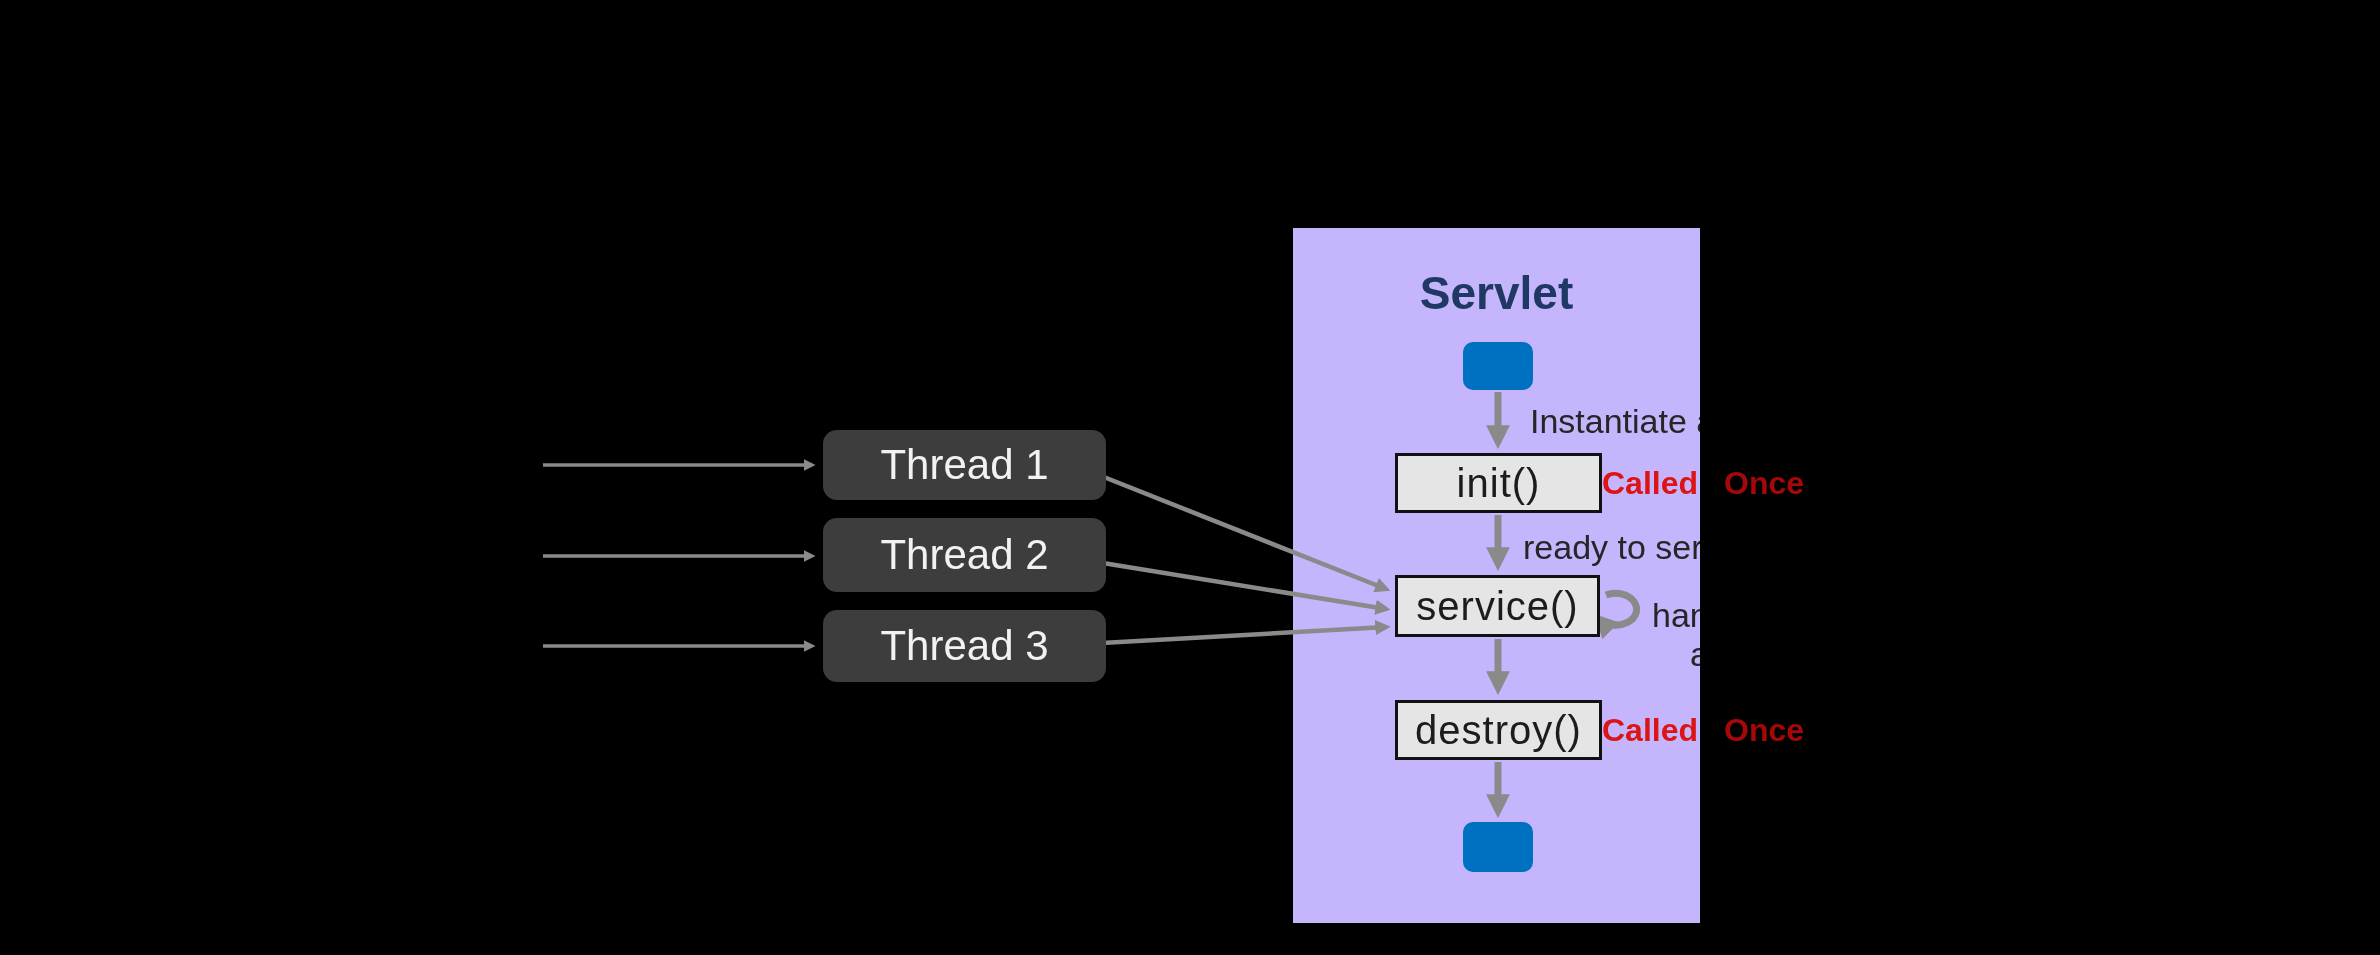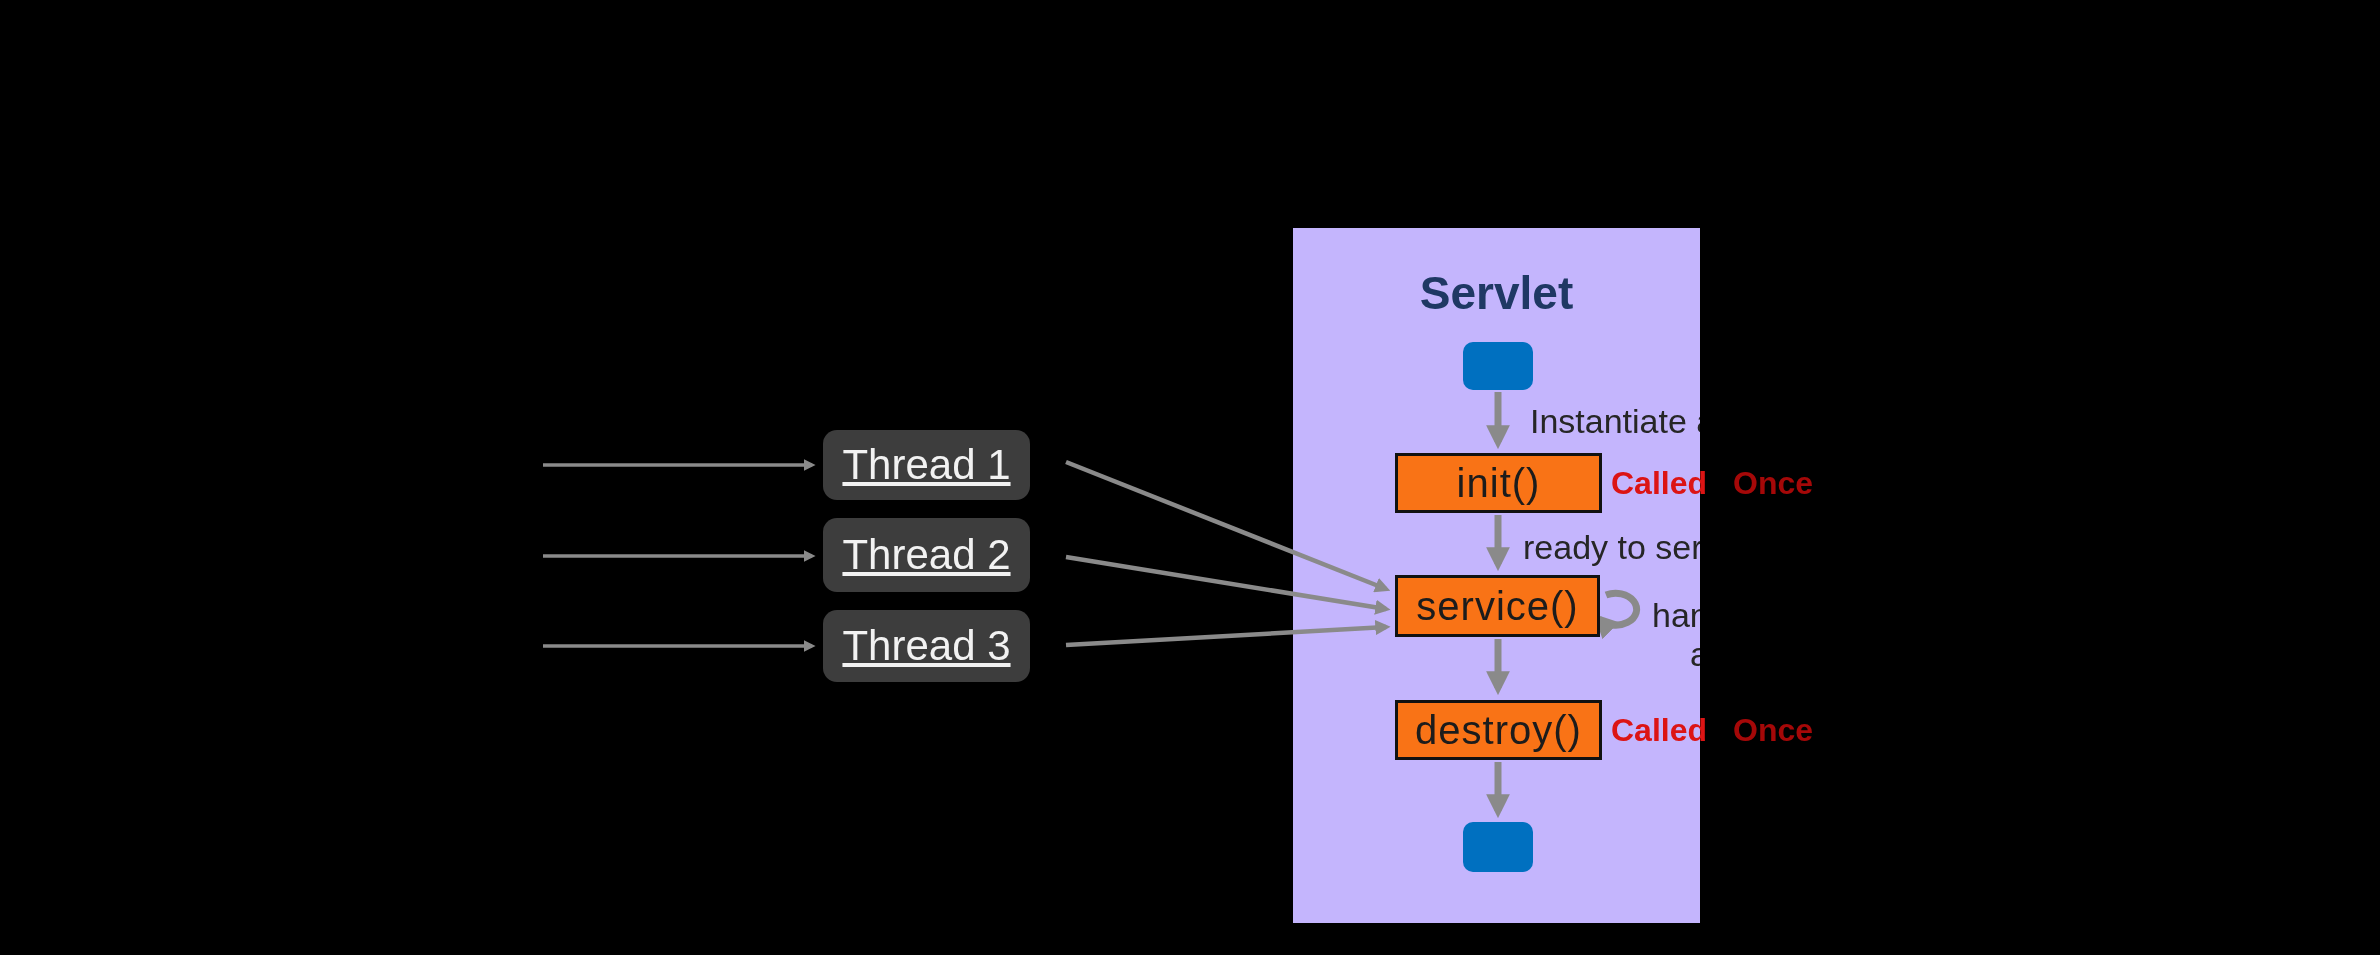--- a/index.html
+++ b/index.html
@@ -14,46 +14,46 @@
   .note{position:absolute;font-size:34px;color:#262626;white-space:nowrap;line-height:1.05;}
   .note-instantiate{left:237px;top:176px;}
   .note-ready{left:230px;top:302px;}
   .note-handle1{left:359px;top:370px;}
   .note-handle2{left:397px;top:409px;}
 
   
   .arrow-layer{position:absolute;left:0;top:0;z-index:2;}
 
   
-  .mbox{position:absolute;background:#f97316;border:3px solid #111111;z-index:3;
+  .mbox{position:absolute;background:#e5e5e5;border:3px solid #111111;z-index:3;
         display:flex;align-items:center;justify-content:center;
         font-size:40px;color:#1c1c1c;letter-spacing:1px;}
   .mbox-init{left:1395px;top:453px;width:201px;height:54px;}
   .mbox-service{left:1395px;top:575px;width:199px;height:56px;}
   .mbox-destroy{left:1395px;top:700px;width:201px;height:54px;}
 
   
   .bluenode{position:absolute;background:#0070C0;border-radius:10px;z-index:3;}
   .blue-top{left:1463px;top:342px;width:70px;height:48px;}
   .blue-bottom{left:1463px;top:822px;width:70px;height:50px;}
 
   
-  .thread{position:absolute;left:823px;width:207px;background:#3D3D3D;border-radius:14px;
+  .thread{position:absolute;left:823px;width:283px;background:#3D3D3D;border-radius:14px;
           z-index:3;display:flex;align-items:center;justify-content:center;
-          font-size:42px;color:#F2F2F2;text-decoration:underline;}
+          font-size:42px;color:#F2F2F2;}
   .thread-1{top:430px;height:70px;}
   .thread-2{top:518px;height:74px;}
   .thread-3{top:610px;height:72px;}
 
   
   .badge{position:absolute;left:1602px;z-index:4;display:flex;gap:14px;
          font-size:32px;font-weight:bold;white-space:nowrap;line-height:1;}
   .badge-init{top:467px;}
   .badge-destroy{top:714px;}
-  .badge .on-white{color:#DC1414;padding-left:9px;}
+  .badge .on-white{color:#DC1414;}
   .badge .on-black{color:#A50808;margin-left:12px;}
 </style>
 </head>
 <body>
 
 <div id="canvas">
 
   <div class="panel">
     <div class="panel-title">Servlet</div>
     <div class="note note-instantiate">Instantiate a</div>

